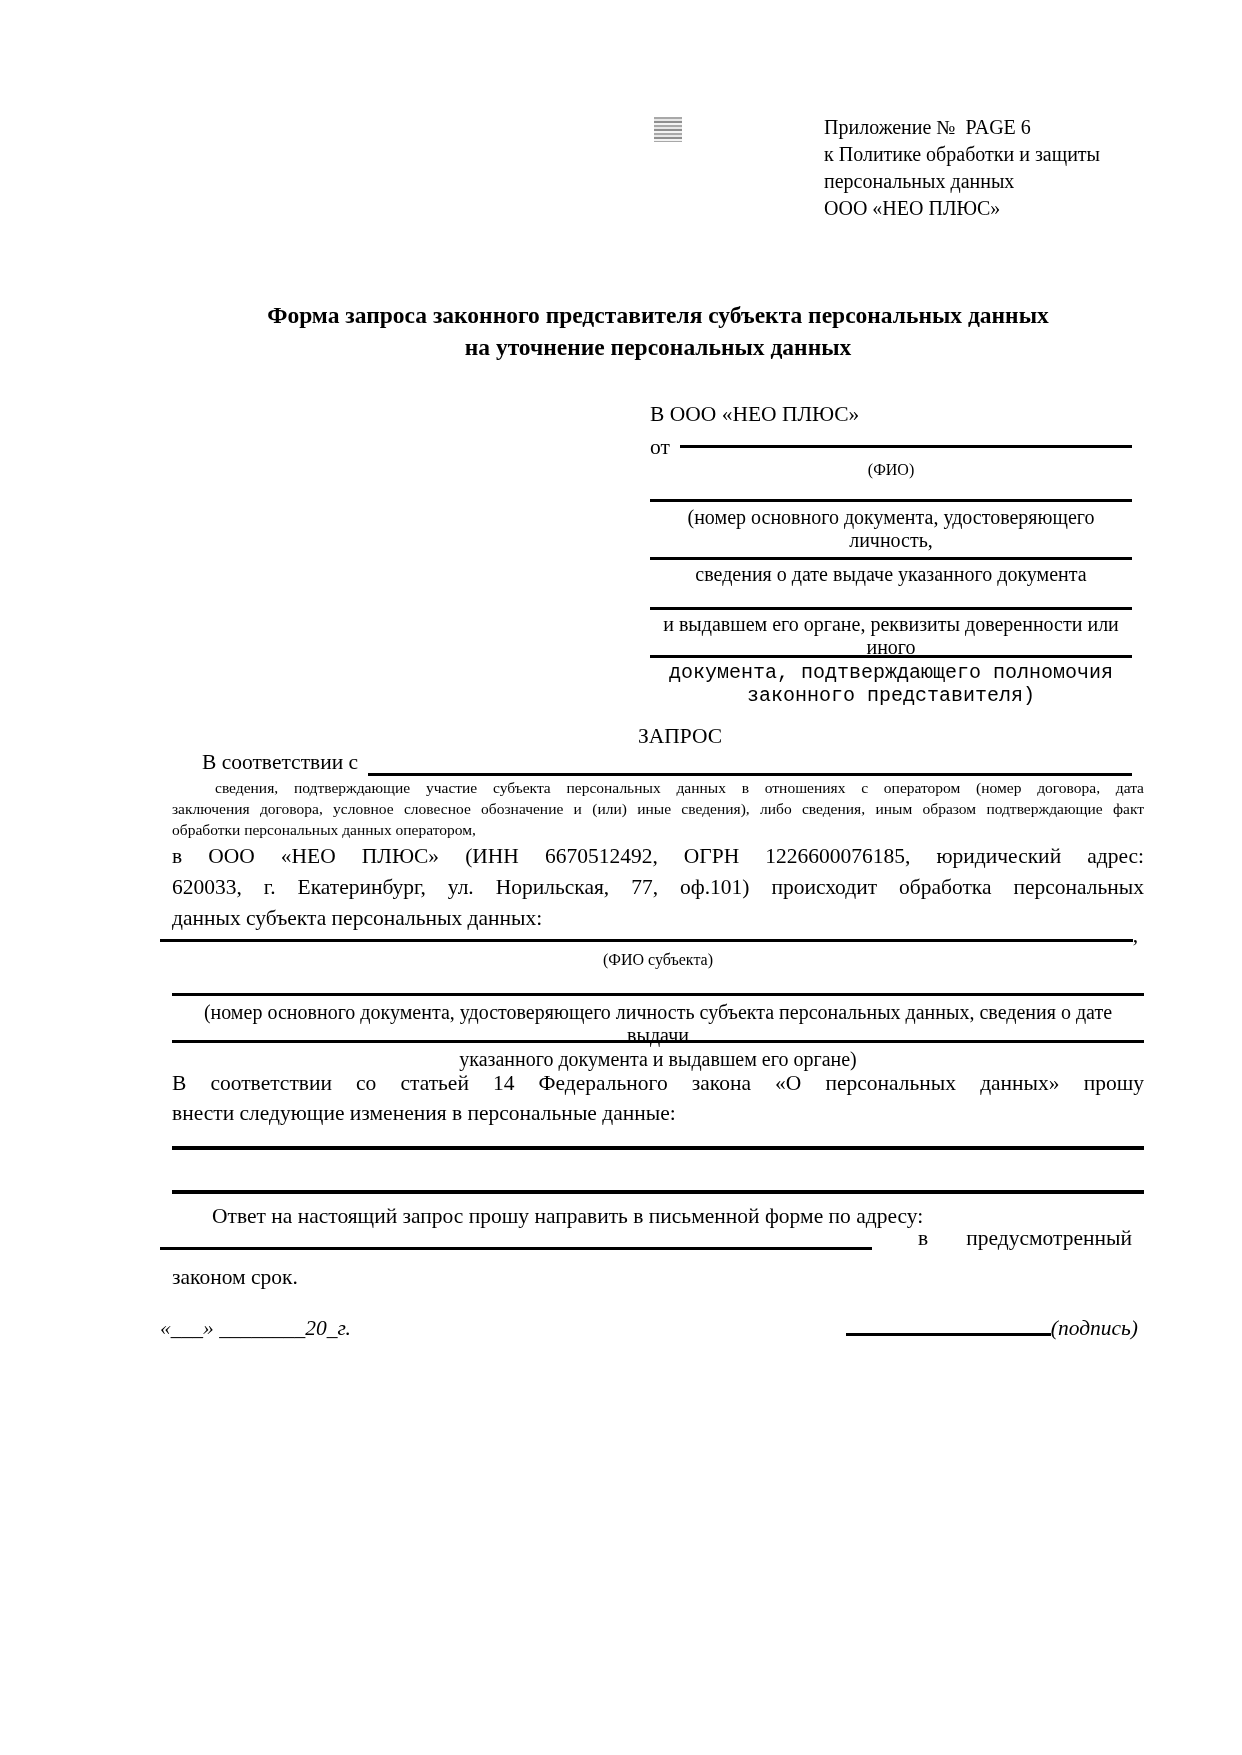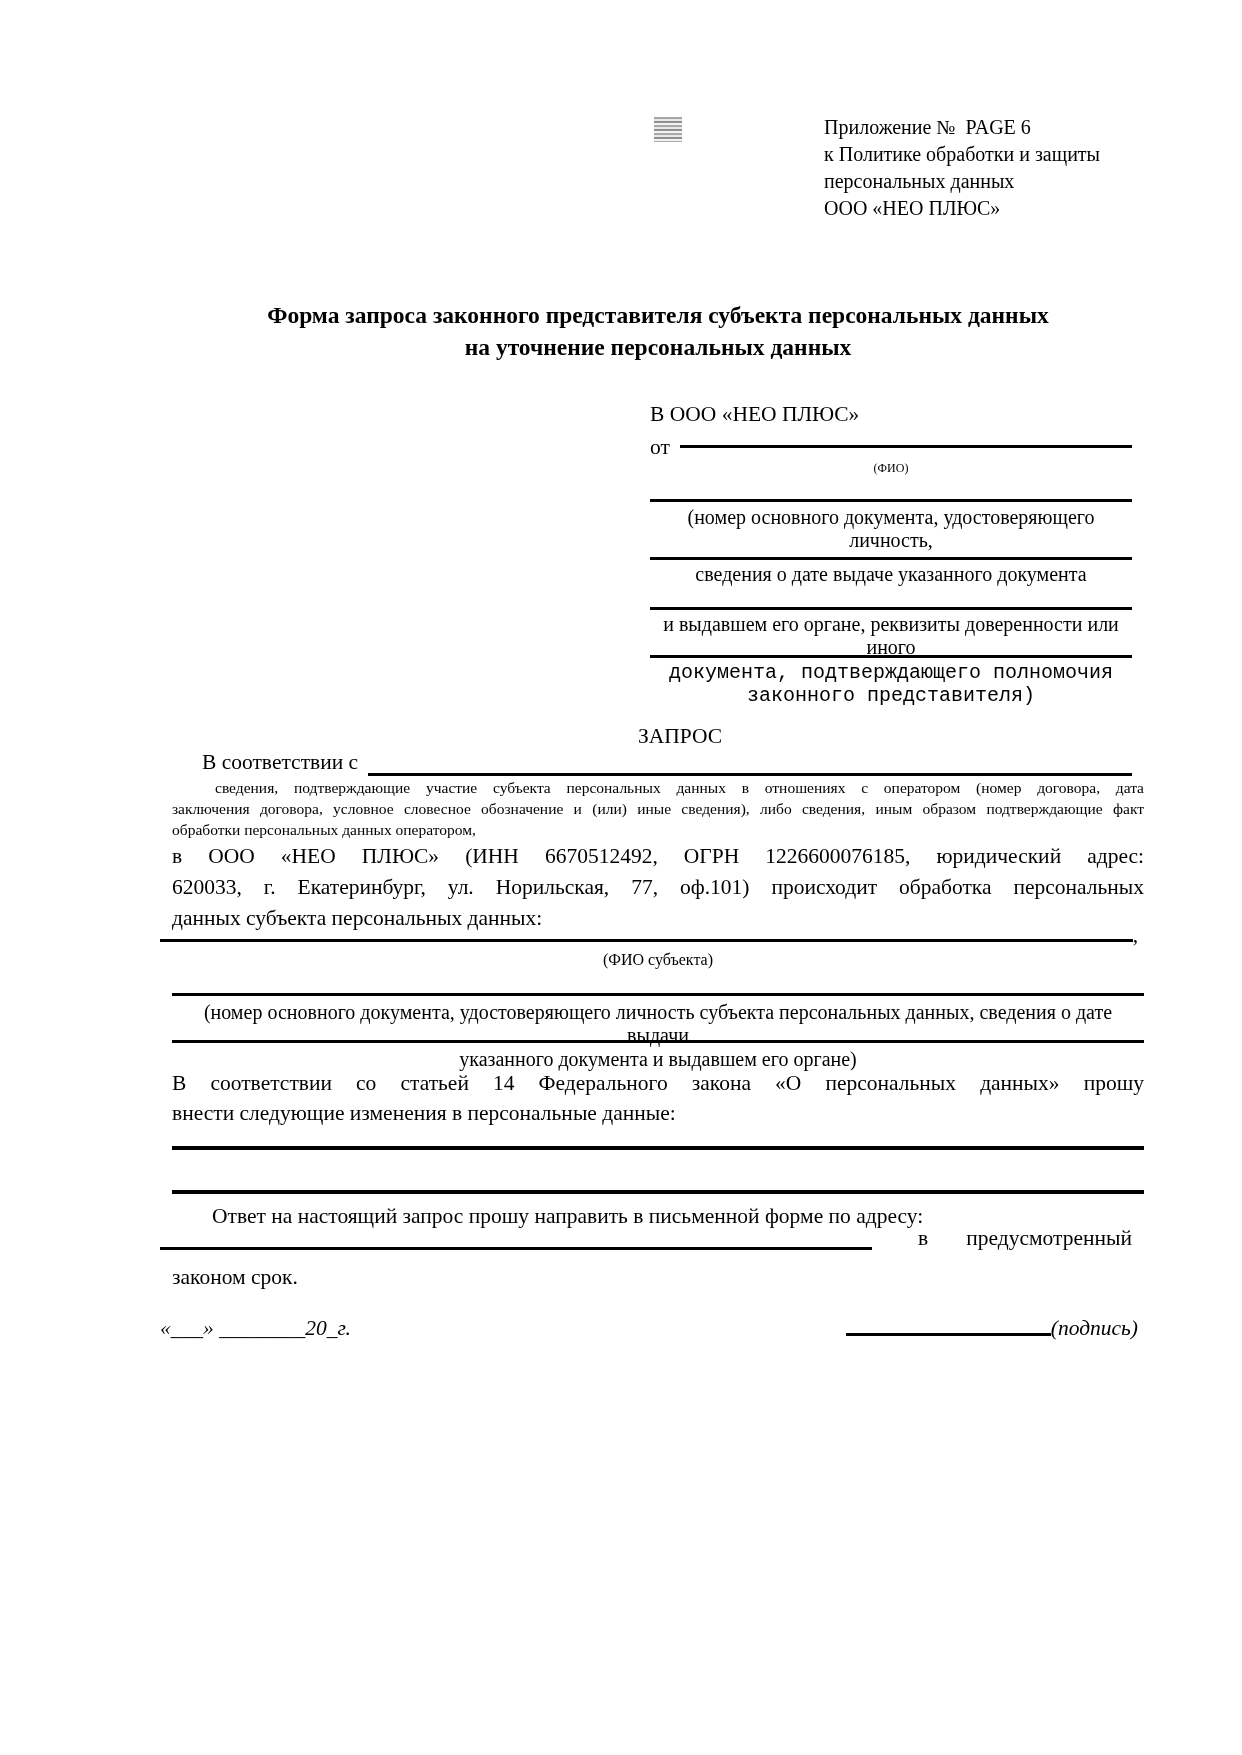--- a/index.html
+++ b/index.html
@@ -78,21 +78,21 @@
     <div>Форма запроса законного представителя субъекта персональных данных</div>
     <div>на уточнение персональных данных</div>
   </div>
 
   <div class="abs col-r body-txt" style="top:399px;">В ООО «НЕО ПЛЮС»</div>
 
   <div class="abs col-r from-row body-txt" style="top:434px;">
     <span>от</span>
     <span class="fill"></span>
   </div>
-  <div class="abs col-r cap" style="top:461px; font-size:12px;">(ФИО)</div>
+  <div class="abs col-r cap" style="top:461px; font-size:16px;">(ФИО)</div>
 
   <div class="abs col-r rule" style="top:499px;"></div>
   <div class="abs col-r cap" style="top:506px;">(номер основного документа, удостоверяющего личность,</div>
 
   <div class="abs col-r rule" style="top:557px;"></div>
   <div class="abs col-r cap" style="top:563px;">сведения о дате выдаче указанного документа</div>
 
   <div class="abs col-r rule" style="top:607px;"></div>
   <div class="abs col-r cap" style="top:613px;">и выдавшем его органе, реквизиты доверенности или иного</div>
 

